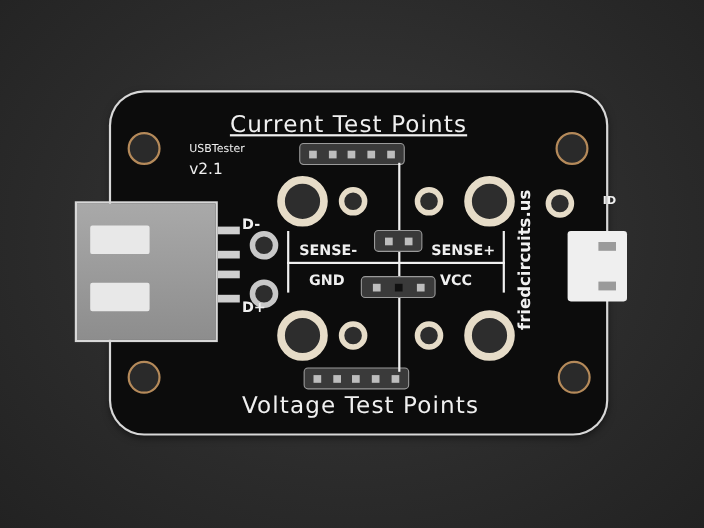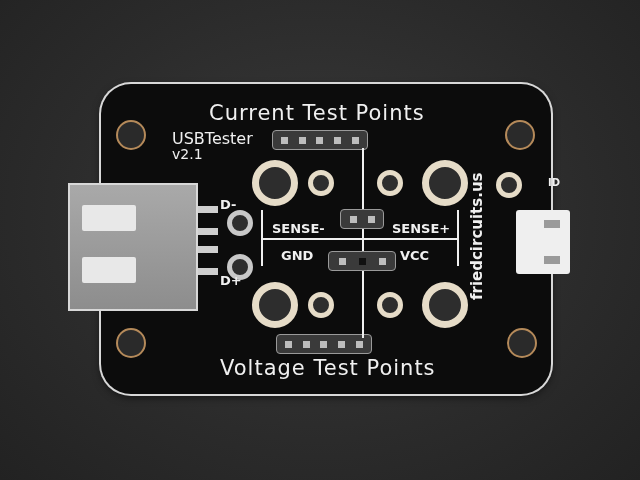--- a/index.html
+++ b/index.html
@@ -49,23 +49,23 @@
 </head>
 <body>
 
 <div class="board">
   <div class="mount" style="left:15px;top:36px;"></div>
   <div class="mount" style="left:404px;top:36px;"></div>
   <div class="mount" style="left:15px;top:244px;"></div>
   <div class="mount" style="left:406px;top:244px;"></div>
 </div>
 
-<span class="label title" style="left:209px;top:103px;">Current Test Points</span>
+<span class="label title" style="left:209px;top:103px;text-decoration:underline;">Current Test Points</span>
 <span class="label title" style="left:220px;top:358px;">Voltage Test Points</span>
-<span class="label small" style="left:172px;top:131px;font-size:16px;font-weight:normal;">USBTester</span>
+<span class="label small" style="left:172px;top:131px;font-size:10px;font-weight:normal;">USBTester</span>
 <span class="label small" style="left:172px;top:147px;font-size:14px;font-weight:normal;">v2.1</span>
 <span class="label small" style="left:470px;top:300px;transform:rotate(-90deg);transform-origin:left top;font-size:15px;">friedcircuits.us</span>
 
 <div class="hdr" style="left:272px;top:130px;width:96px;">
   <div class="pin"></div>
     <div class="pin"></div>
     <div class="pin"></div>
     <div class="pin"></div>
     <div class="pin"></div>
 </div>

